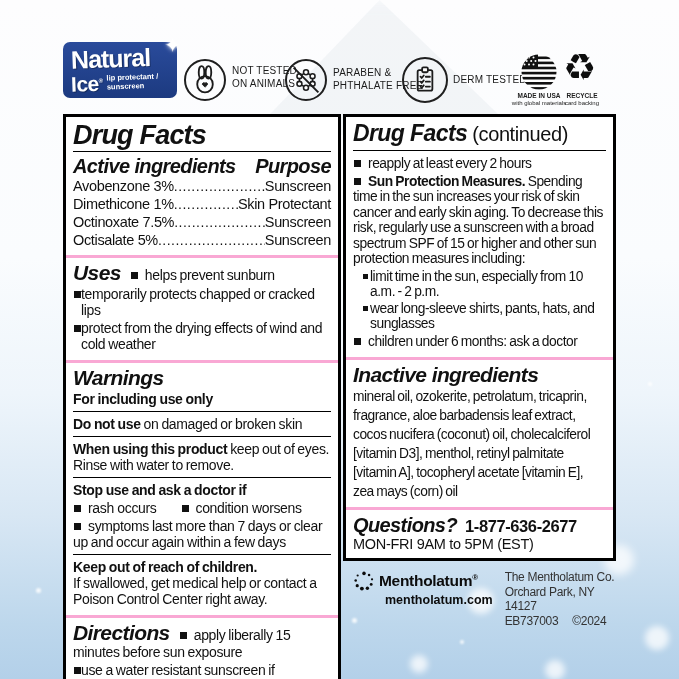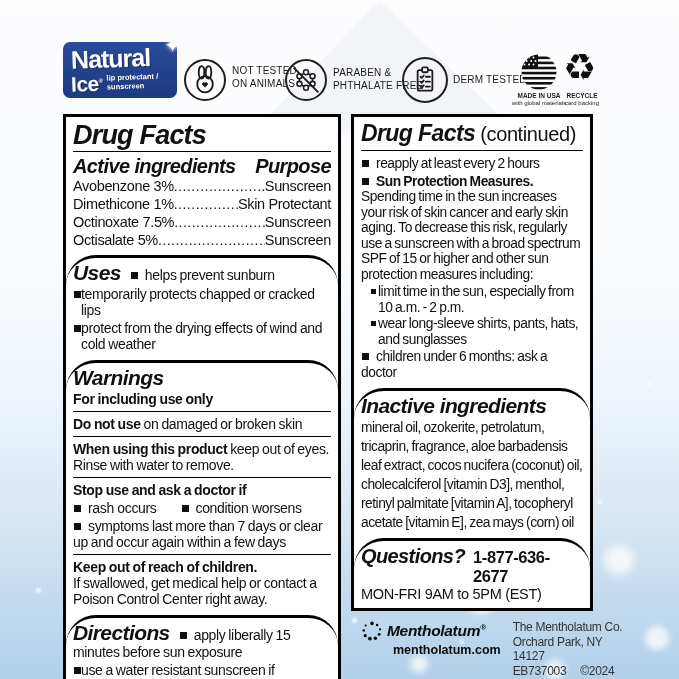--- a/index.html
+++ b/index.html
@@ -46,24 +46,24 @@
     letter-spacing:.2px;white-space:nowrap;}
   .mark-caption{position:absolute;text-align:center;color:#222;}
   .mark-caption .c1{font-size:6.5px;font-weight:bold;line-height:7.5px;}
   .mark-caption .c2{font-size:6px;line-height:7px;}
   .recycle-glyph{position:absolute;left:563px;top:48px;font-family:"DejaVu Sans",sans-serif;
     font-size:37px;line-height:40px;color:#0d0d0d;font-weight:bold;}
 
   
   .col{position:absolute;top:114px;}
   .col-left{left:63px;width:278px;}
-  .col-right{left:351px;width:242px;}
+  .col-right{left:343px;width:273px;}
   .box{border:3px solid #000;background:#fff;box-sizing:border-box;width:100%;}
   .sec{padding:4px 7px 6px;}
-  .box .sec + .sec{border-top:3px solid #000000;border-radius:30px;}
+  .box .sec + .sec{border-top:3px solid #f9a8d4;}
   .h1{font-style:italic;font-weight:bold;font-size:27px;line-height:28px;letter-spacing:-.8px;margin:0;}
   .h1rt{font-size:23px;line-height:25px;margin:0;}
   .h1rt .bi{font-style:italic;font-weight:bold;letter-spacing:-.6px;}
   .h1rt .cont{font-weight:normal;font-size:20px;letter-spacing:-.4px;}
   .hr1{border:none;border-top:1.6px solid #000;margin:2px 0 3px;}
   .hrt{border:none;border-top:1.4px solid #000;margin:3px 0 5px;}
   .r{border:none;border-top:1.5px solid #000;margin:4px 0;}
   .h2{font-style:italic;font-weight:bold;font-size:21px;line-height:22px;letter-spacing:-.6px;}
   .h2blk{margin:0 0 2px;}
   .body, p.t{font-size:14px;line-height:16px;letter-spacing:-.35px;word-spacing:-.6px;margin:0;}
@@ -90,21 +90,21 @@
   .sub{padding-left:10px;}
   .sub .sq-sm{flex:0 0 auto;margin:5px 2px 0 0;}
   .inactive-text{font-size:13.8px;line-height:19px;letter-spacing:-.5px;word-spacing:-.8px;margin:1px 0 0;}
   .q-line{margin:0;display:flex;align-items:baseline;gap:8px;}
   .q-head{font-style:italic;font-weight:bold;font-size:20px;letter-spacing:-.6px;line-height:22px;}
   .q-phone{font-weight:bold;font-size:16.5px;letter-spacing:-.4px;}
   .q-hours{font-size:14.5px;letter-spacing:-.3px;line-height:16px;margin:0;}
   
   .footer{display:flex;gap:12px;margin-top:9px;padding-left:10px;}
   .f-logo-row{display:flex;align-items:center;gap:4px;}
-  .menth{font-style:italic;font-weight:bold;font-size:15.5px;letter-spacing:-.3px;color:#0c0c0c;}
+  .menth{font-weight:bold;font-size:15.5px;letter-spacing:-.3px;color:#0c0c0c;}
   .menth-reg{font-size:8px;vertical-align:super;}
   .f-web{font-weight:bold;font-size:12.5px;margin:1px 0 0 32px;color:#0c0c0c;}
   .f-right{font-size:12px;line-height:14.5px;color:#333;letter-spacing:-.3px;}
   .f-code span{margin-right:14px;}
   svg{display:block;}
 </style>
 </head>
 <body>
 
 <div class="stage">

